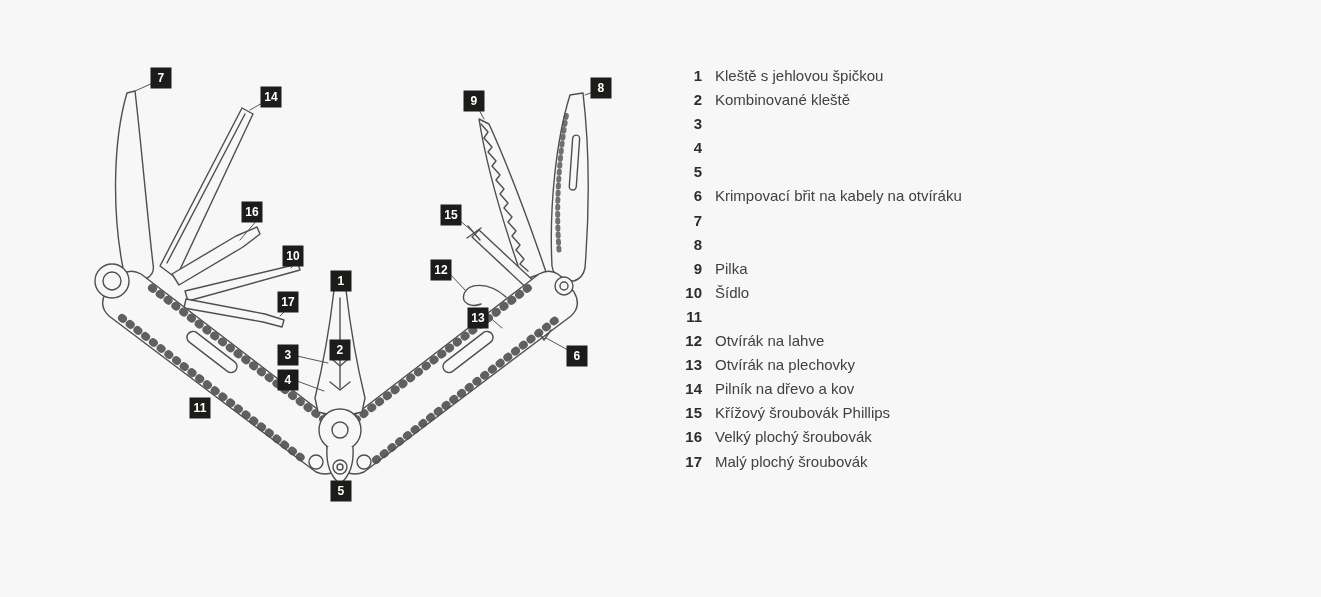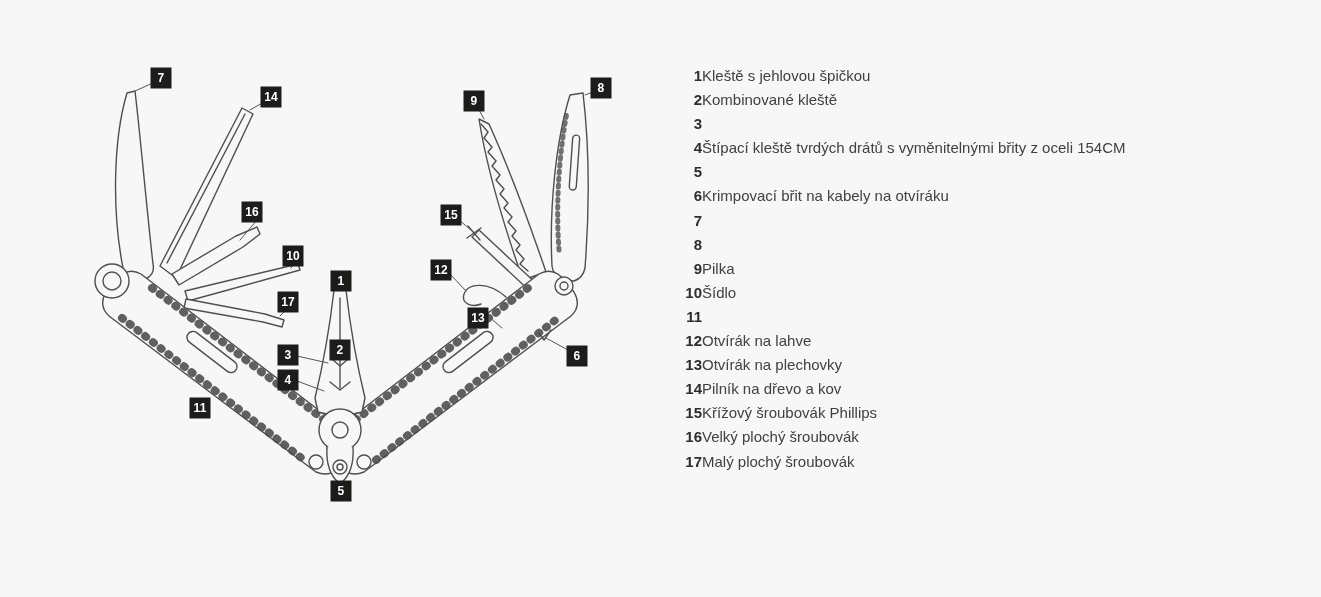--- a/index.html
+++ b/index.html
@@ -51,20 +51,21 @@
     color: #414042;
   }
   .legend-num {
     width: 26px;
     text-align: right;
     font-weight: bold;
     color: #2d2d2d;
     flex: 0 0 26px;
   }
   .legend-label {
+    margin-left: 13px;
     white-space: nowrap;
   }
 </style>
 </head>
 <body>
 
 <div id="screen">
 
   <svg class="diagram" viewBox="0 0 680 597" width="680" height="597" aria-hidden="true">
     <g stroke="#4f4f4f" stroke-width="1.4" fill="none" stroke-linejoin="round" stroke-linecap="round">
@@ -160,21 +161,20 @@
       </div>
     <div class="legend-row">
         <span class="legend-num">2</span>
         <span class="legend-label">Kombinované kleště</span>
       </div>
     <div class="legend-row">
         <span class="legend-num">3</span>
       </div>
     <div class="legend-row">
         <span class="legend-num">4</span>
-        <span class="legend-label">Štípací kleště tvrdých drátů s vyměnitelnými břity z oceli 154CM</span>
       </div>
     <div class="legend-row">
         <span class="legend-num">5</span>
       </div>
     <div class="legend-row">
         <span class="legend-num">6</span>
         <span class="legend-label">Krimpovací břit na kabely na otvíráku</span>
       </div>
     <div class="legend-row">
         <span class="legend-num">7</span>

